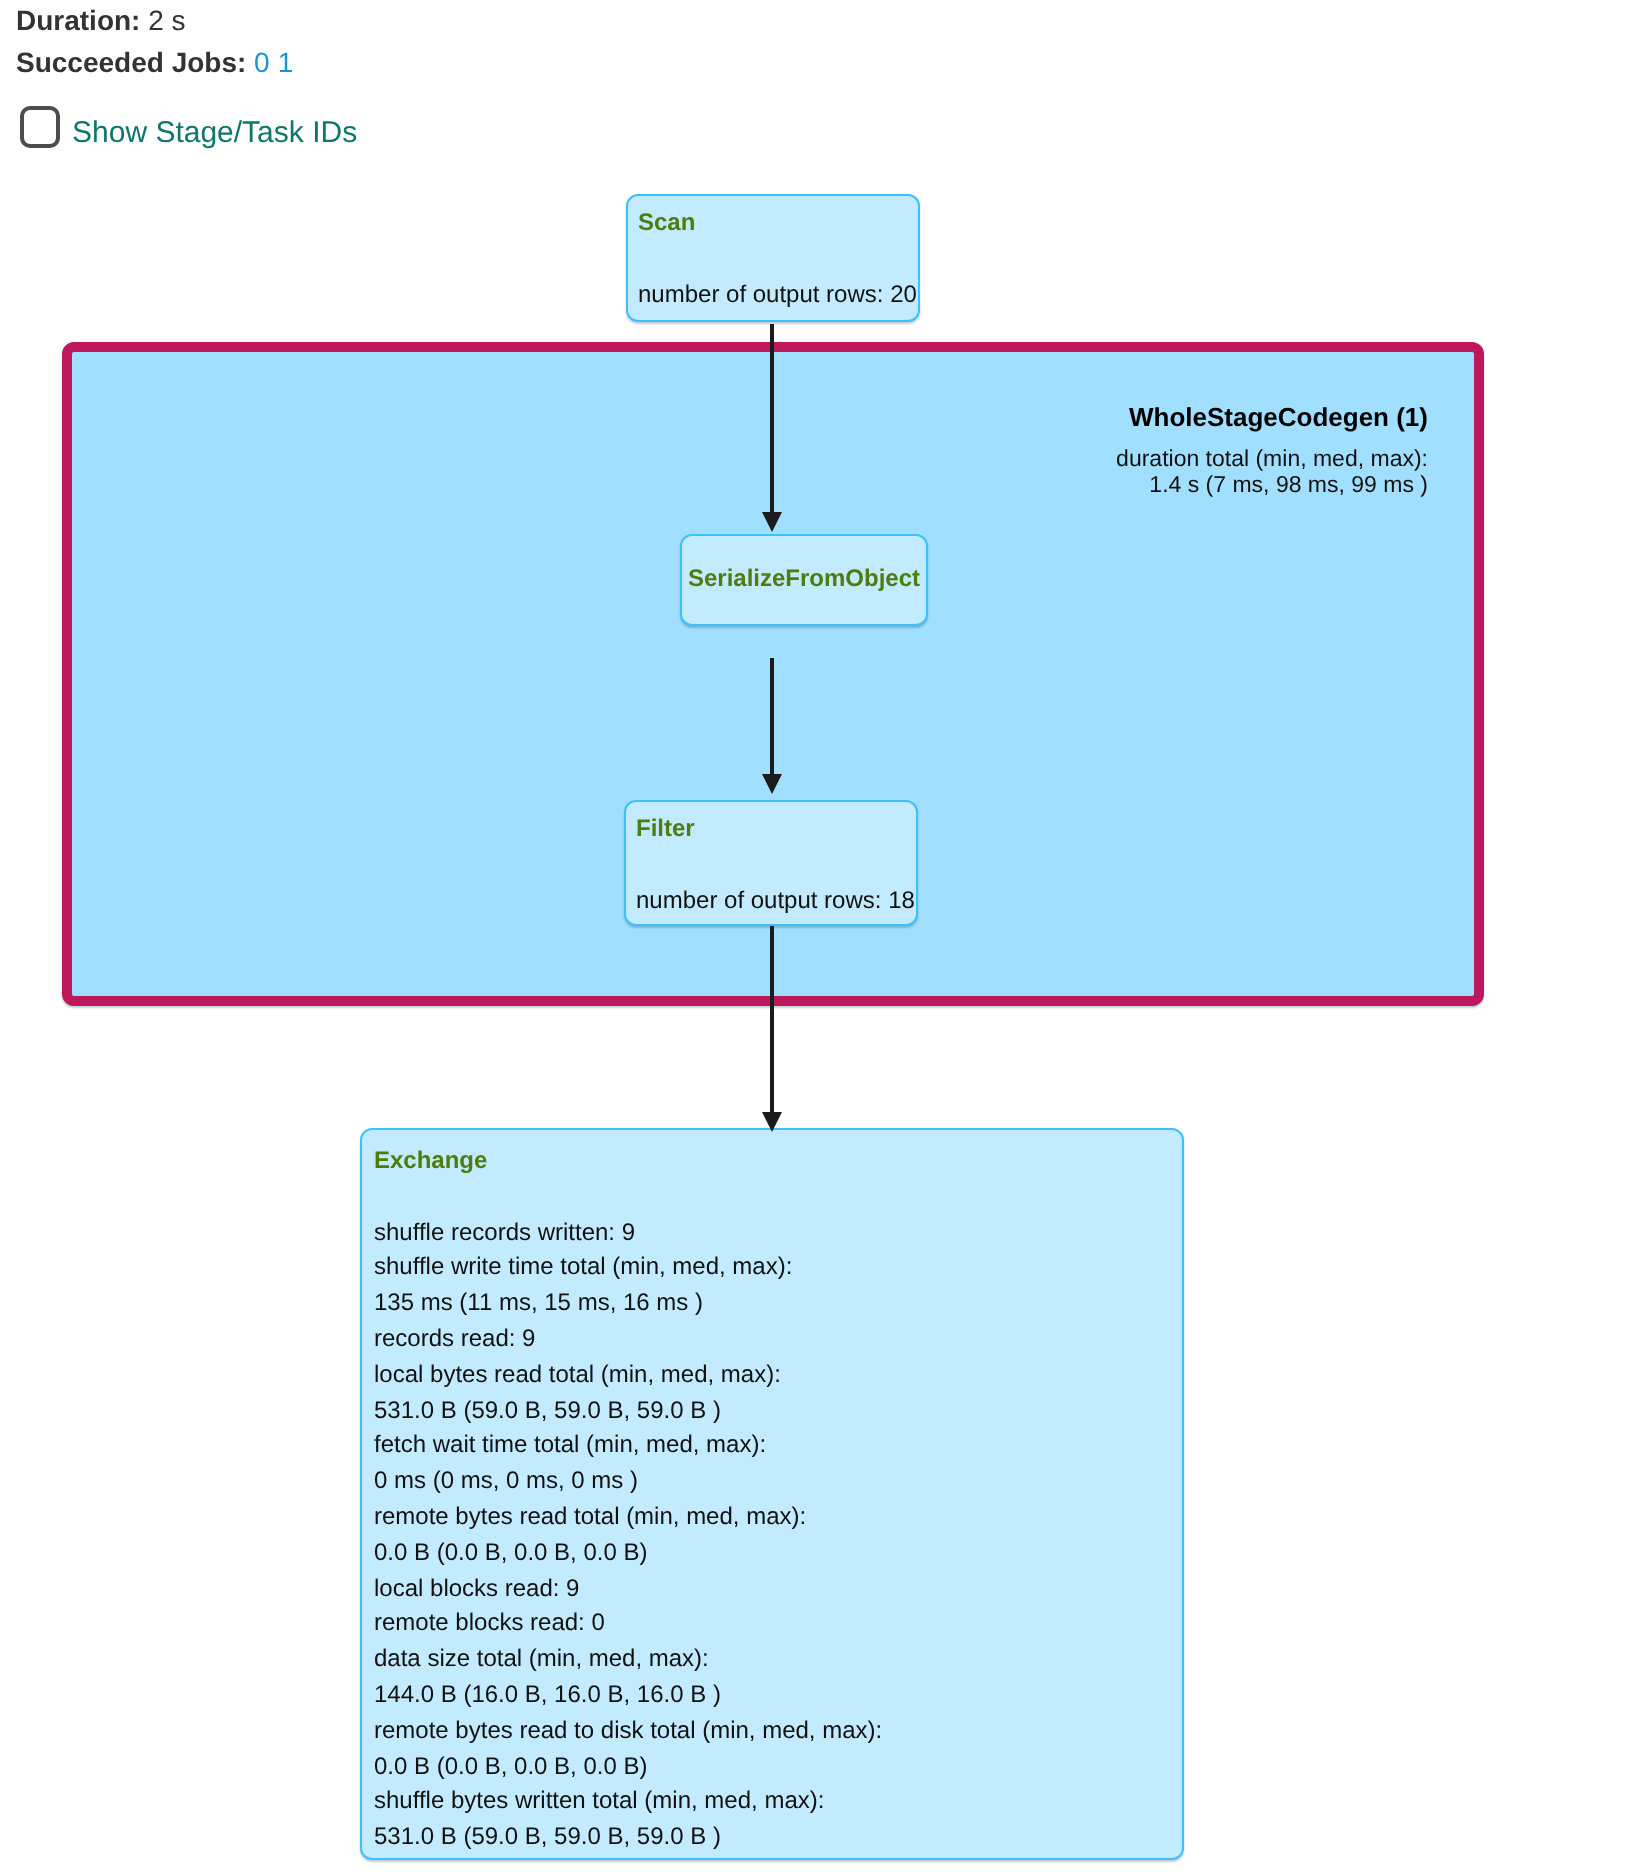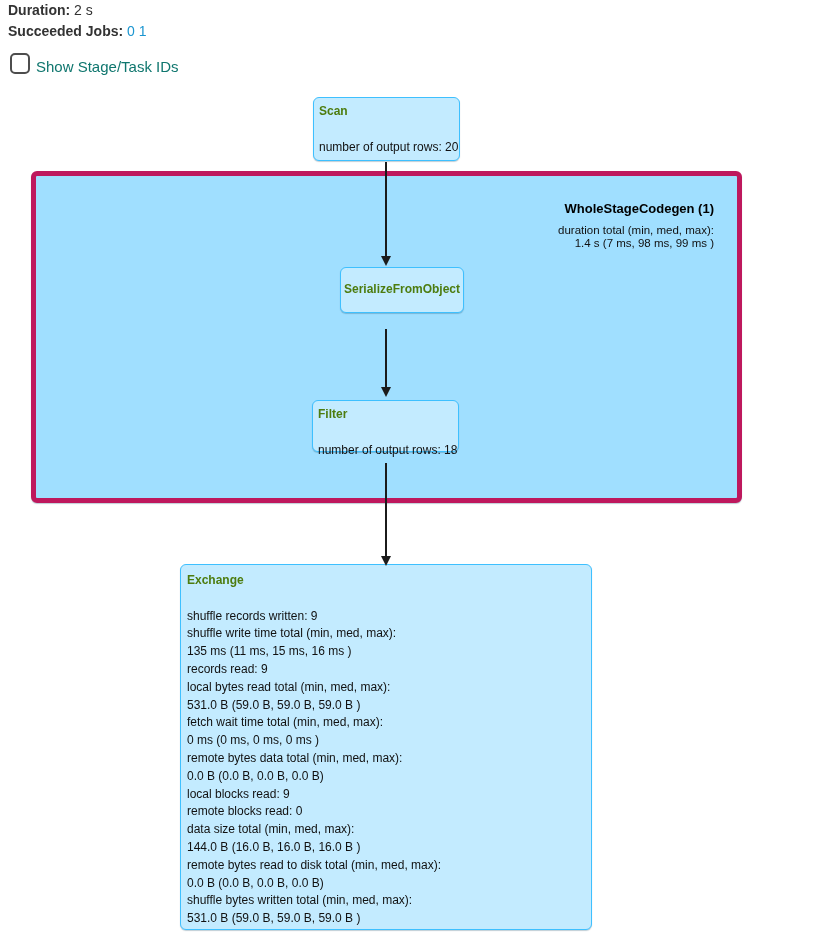--- a/index.html
+++ b/index.html
@@ -58,21 +58,21 @@
     font-size: 12px; line-height: 17.8px; color: #111;
     padding: 5px 5px;
   }
   .node .node-title { font-weight: bold; color: #4d7c0f; }
   .node .spacer { height: 17.8px; }
   .node .mline { white-space: pre; }
 
   .node-scan     { left: 313px; top: 97px;  width: 147px; height: 64px; }
   .node-sfo      { left: 340px; top: 267px; width: 124px; height: 46px;
                    display: flex; align-items: center; justify-content: center; }
-  .node-filter   { left: 312px; top: 400px; width: 147px; height: 52px; }
+  .node-filter   { left: 312px; top: 400px; width: 147px; height: 63px; }
   .node-exchange { left: 180px; top: 564px; width: 412px; height: 366px; padding: 7px 6px; }
 
   
   .edge { position: absolute; z-index: 5; }
   .edge-line { position: absolute; left: 385px; width: 1.5px; background: #1b1b1b; }
   .edge-arrow {
     position: absolute; left: 381px; width: 0; height: 0;
     border-left: 5px solid transparent; border-right: 5px solid transparent;
     border-top: 10px solid #1b1b1b;
   }
@@ -134,21 +134,21 @@
       <div class="node-title">Exchange</div>
       <div class="spacer"></div>
       <div class="mline">shuffle records written: 9</div>
       <div class="mline">shuffle write time total (min, med, max):</div>
       <div class="mline">135 ms (11 ms, 15 ms, 16 ms )</div>
       <div class="mline">records read: 9</div>
       <div class="mline">local bytes read total (min, med, max):</div>
       <div class="mline">531.0 B (59.0 B, 59.0 B, 59.0 B )</div>
       <div class="mline">fetch wait time total (min, med, max):</div>
       <div class="mline">0 ms (0 ms, 0 ms, 0 ms )</div>
-      <div class="mline">remote bytes data total (min, med, max):</div>
+      <div class="mline">remote bytes read total (min, med, max):</div>
       <div class="mline">0.0 B (0.0 B, 0.0 B, 0.0 B)</div>
       <div class="mline">local blocks read: 9</div>
       <div class="mline">remote blocks read: 0</div>
       <div class="mline">data size total (min, med, max):</div>
       <div class="mline">144.0 B (16.0 B, 16.0 B, 16.0 B )</div>
       <div class="mline">remote bytes read to disk total (min, med, max):</div>
       <div class="mline">0.0 B (0.0 B, 0.0 B, 0.0 B)</div>
       <div class="mline">shuffle bytes written total (min, med, max):</div>
       <div class="mline">531.0 B (59.0 B, 59.0 B, 59.0 B )</div>
     </div>

